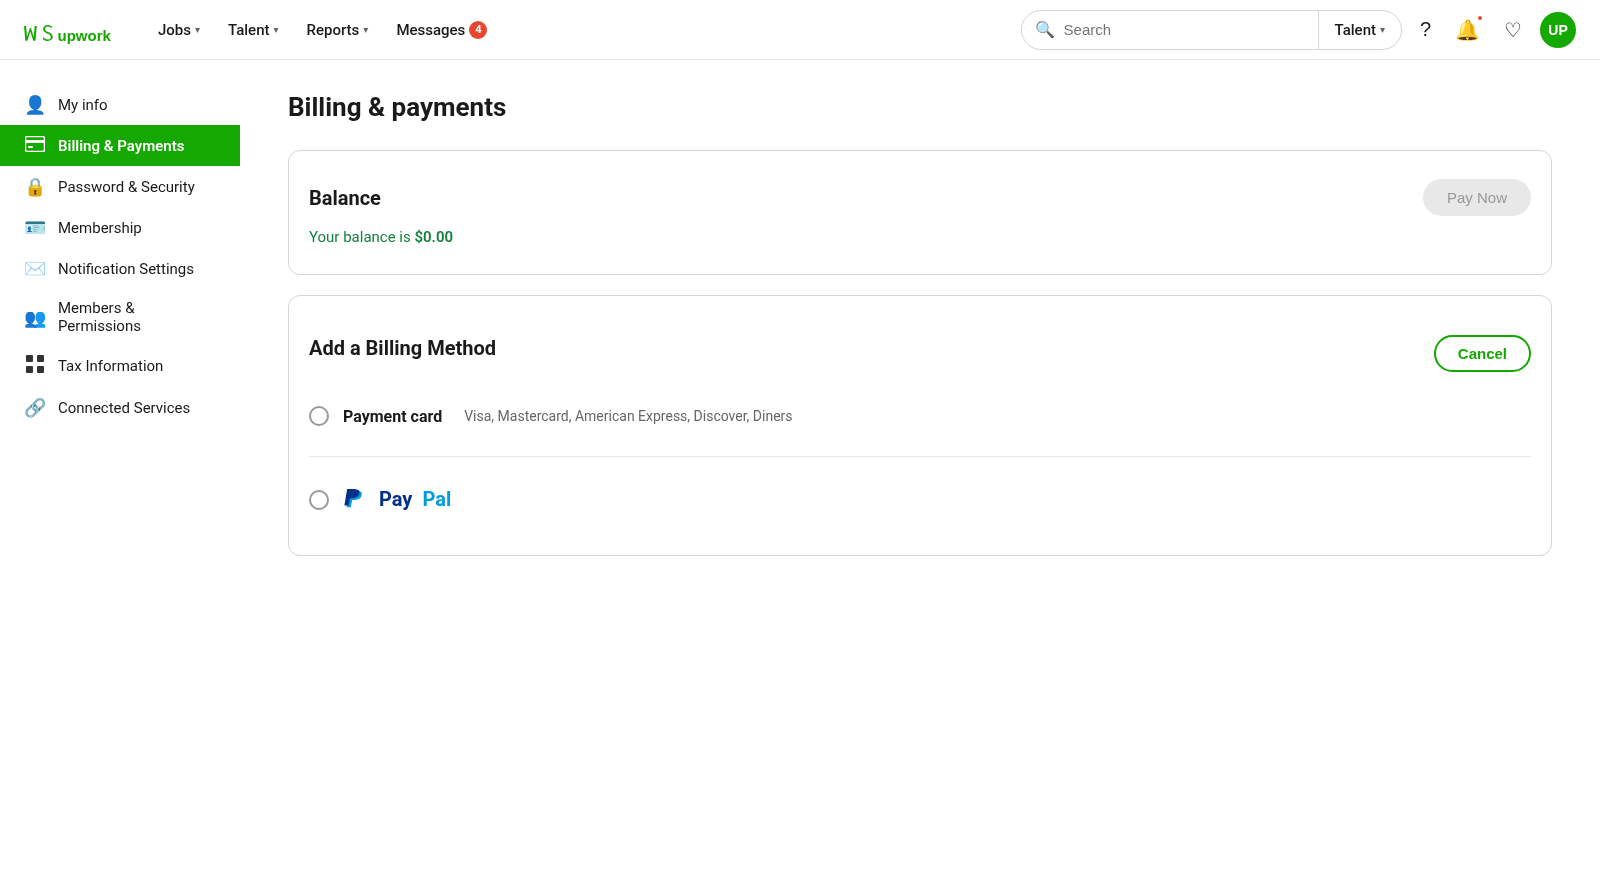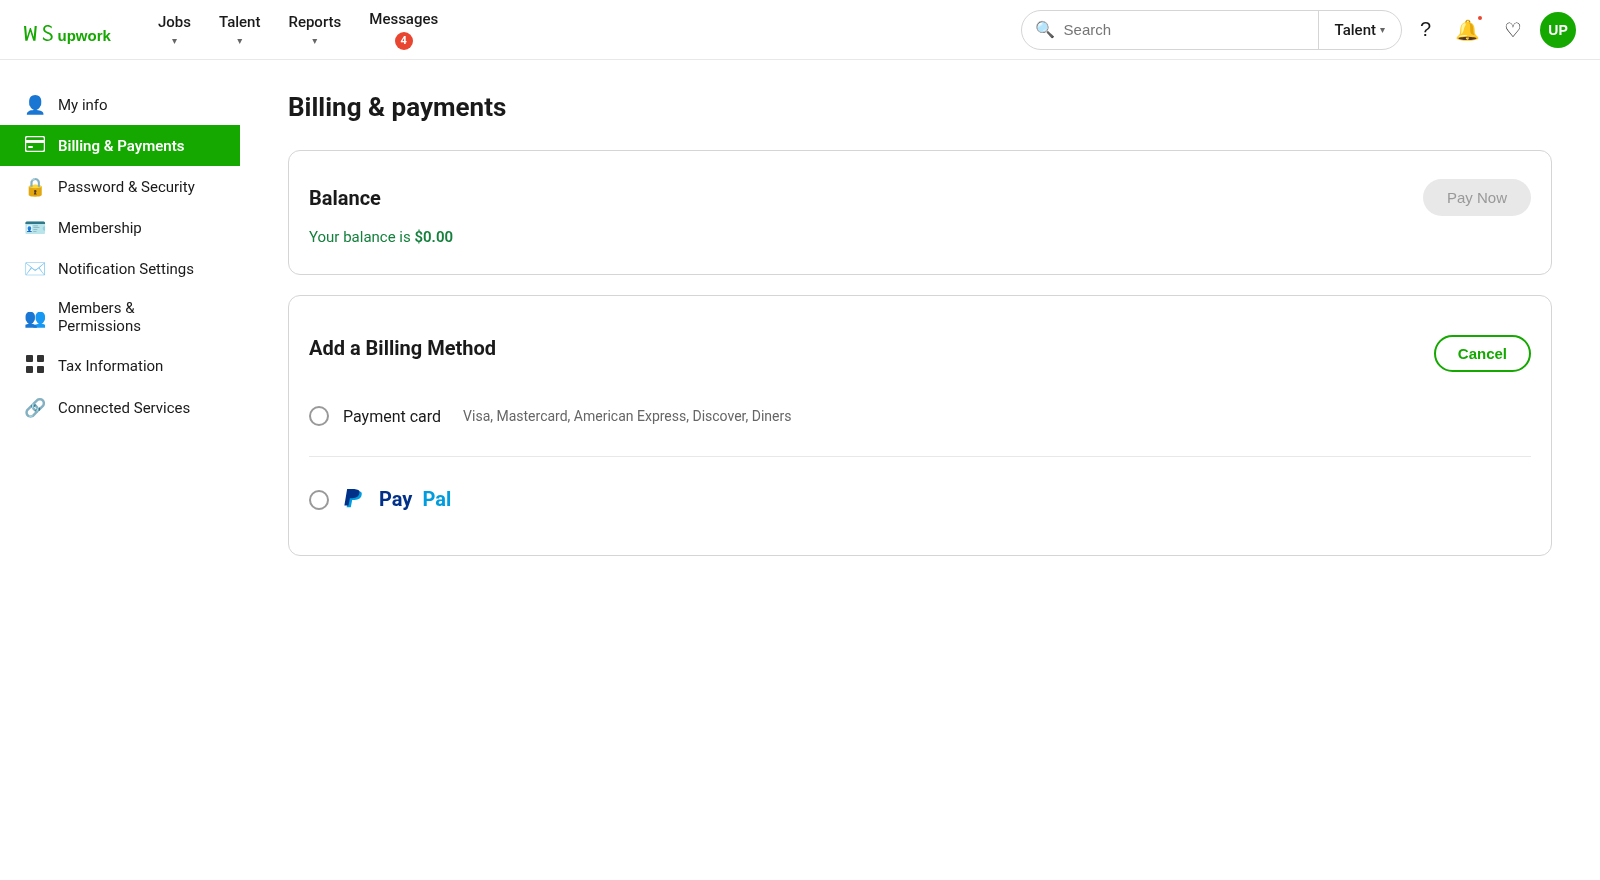--- a/index.html
+++ b/index.html
@@ -12,21 +12,20 @@
       background: #fff; position: sticky; top: 0; z-index: 100;
     }
     .navbar-logo { margin-right: 32px; display: flex; align-items: center; margin-top: 16px; }
     .logo-svg { width: 90px; height: 28px; }
     .navbar-links { display: flex; align-items: center; gap: 4px; flex: 1; }
     .nav-link {
       display: flex; align-items: center; gap: 4px;
       padding: 8px 12px; font-size: 15px; color: #1a1a1a;
       cursor: pointer; border-radius: 6px; font-weight: 500;
       text-decoration: none;
-      flex-direction: column;
     }
     .nav-chevron { font-size: 10px; color: #666; }
     .messages-badge {
       background: #e84630; color: #fff; font-size: 11px; font-weight: 700;
       border-radius: 50%; width: 18px; height: 18px;
       display: inline-flex; align-items: center; justify-content: center;
     }
     .navbar-right { display: flex; align-items: center; gap: 12px; }
     .search-bar {
       display: flex; align-items: center;
@@ -113,21 +112,21 @@
 
     .billing-options { margin-top: 20px; display: flex; flex-direction: column; gap: 16px; }
     .billing-option {
       display: flex; align-items: center; gap: 14px;
       padding: 14px 0; cursor: pointer;
     }
     .radio-circle {
       width: 20px; height: 20px; border-radius: 50%;
       border: 2px solid #999; background: #fff; flex-shrink: 0;
     }
-    .option-label { font-size: 16px; font-weight: 400; color: #1a1a1a; }
+    .option-label { font-size: 16px; font-weight: 700; color: #1a1a1a; }
     .option-sub { font-size: 14px; color: #666; margin-left: 8px; font-weight: 400; }
 
     
     .option-divider { border: none; border-top: 1px solid #e8e8e8; margin: 0; }
   </style>
 </head>
 <body>
 
 <nav class="navbar">
   <div class="navbar-logo">

